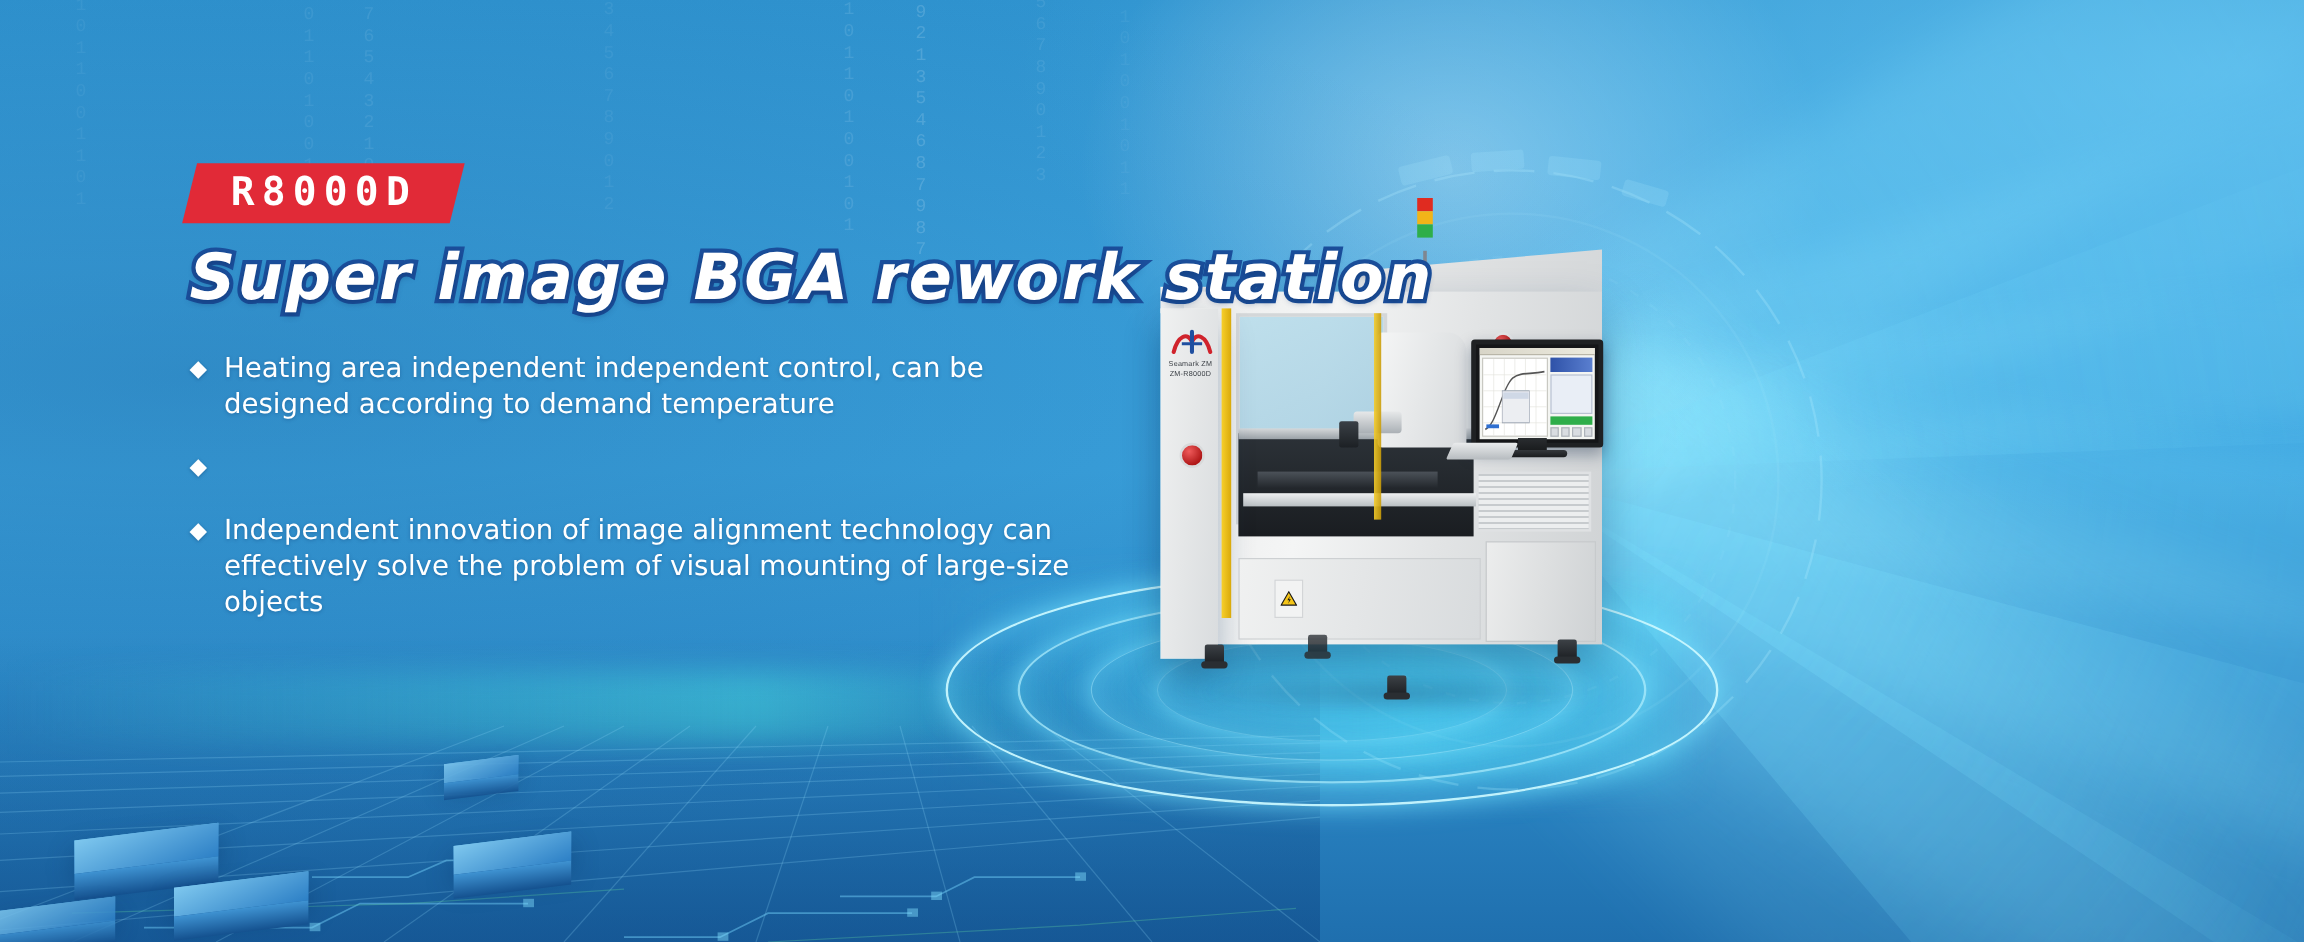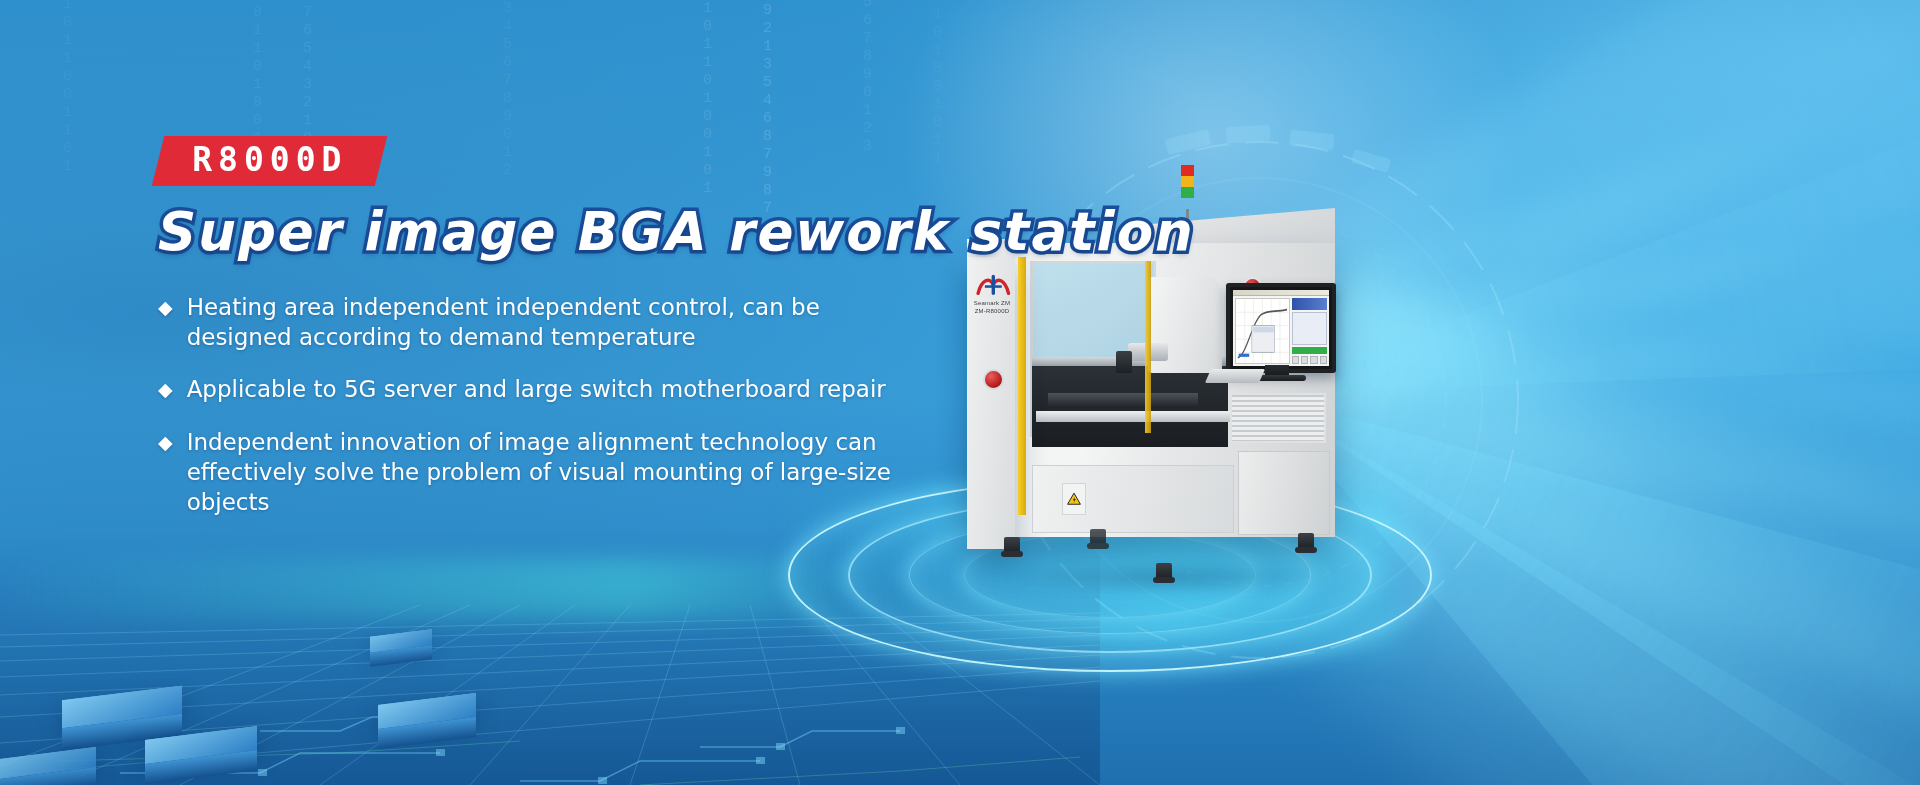--- a/index.html
+++ b/index.html
@@ -550,21 +550,20 @@
 
     <div class="headline">Super image BGA rework station</div>
 
     <div class="bullets">
       <div class="bullet">
         <span class="dia">◆</span>
         <span class="txt">Heating area independent independent control, can be designed according to demand temperature</span>
       </div>
       <div class="bullet">
         <span class="dia">◆</span>
-        <span class="txt">Applicable to 5G server and large switch motherboard repair</span>
       </div>
       <div class="bullet">
         <span class="dia">◆</span>
         <span class="txt">Independent innovation of image alignment technology can effectively solve the problem of visual mounting of large-size objects</span>
       </div>
     </div>
   </div>
 
 </div>
 

